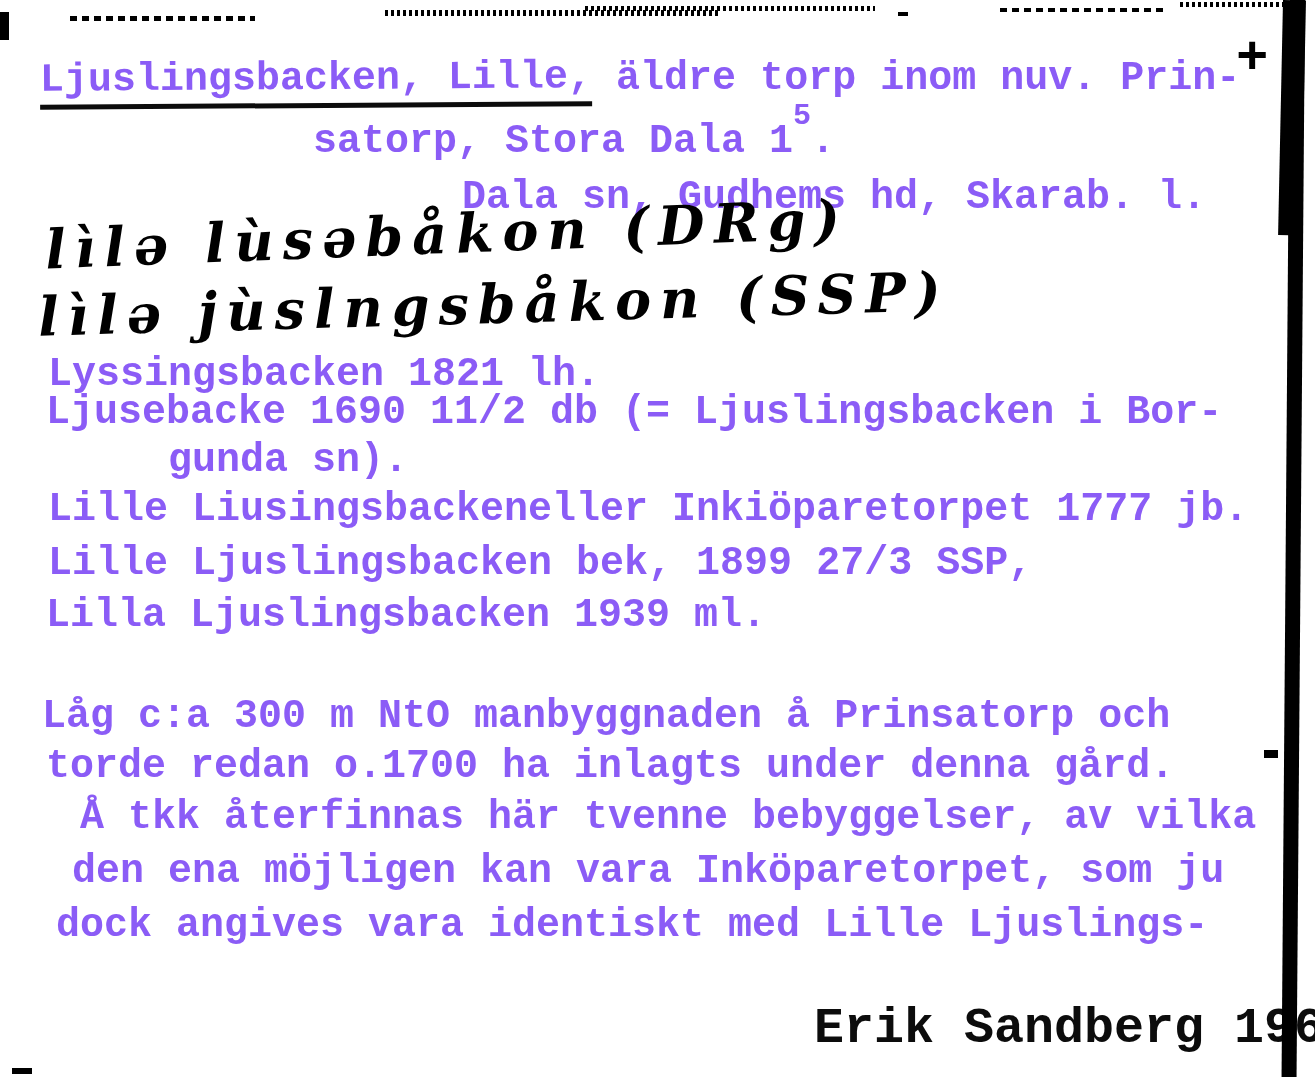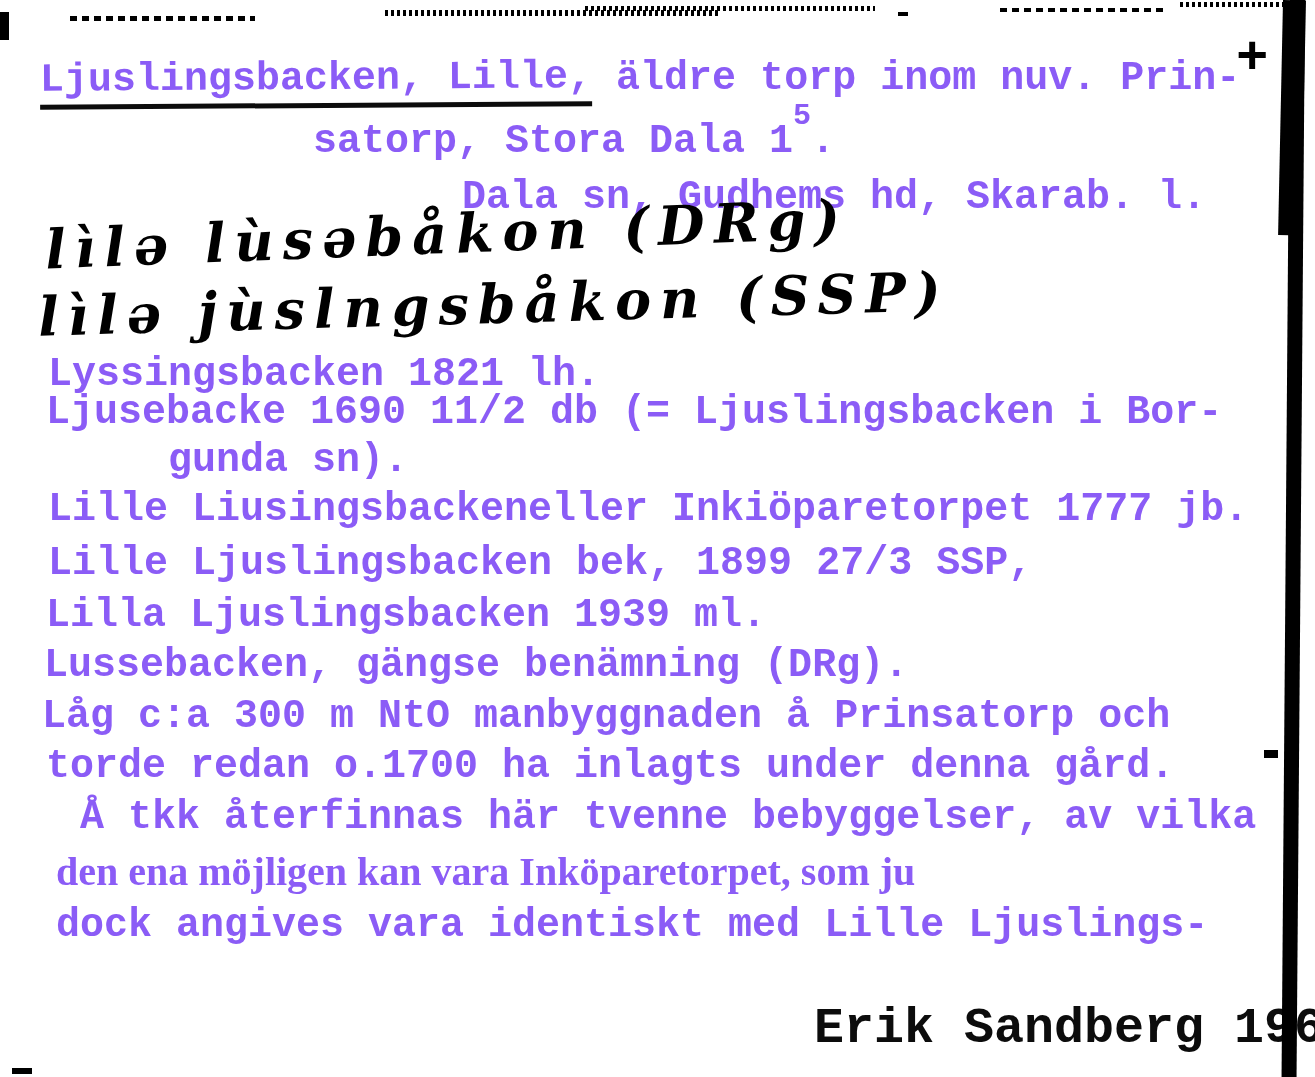--- a/index.html
+++ b/index.html
@@ -89,25 +89,24 @@
 
   <div class="hw hw1" style="top:202px; left:45px;">lìlə lùsəbåkon (DRg)</div>
   <div class="hw hw2" style="top:272px; left:38px;">lìlə jùslngsbåkon (SSP)</div>
 
   <div class="tw" style="top:353px; left:48px;">Lyssingsbacken 1821 lh.</div>
   <div class="tw" style="top:391px; left:46px;">Ljusebacke 1690 11/2 db (= Ljuslingsbacken i Bor-</div>
   <div class="tw" style="top:439px; left:168px;">gunda sn).</div>
   <div class="tw" style="top:488px; left:48px;">Lille Liusingsbackeneller Inkiöparetorpet 1777 jb.</div>
   <div class="tw" style="top:542px; left:48px;">Lille Ljuslingsbacken bek, 1899 27/3 SSP,</div>
   <div class="tw" style="top:594px; left:46px;">Lilla Ljuslingsbacken 1939 ml.</div>
-  <div class="tw" style="top:644px; left:44px;">Lussebacken, gängse benämning (DRg).</div>
   <div class="tw" style="top:695px; left:42px;">Låg c:a 300 m NtO manbyggnaden å Prinsatorp och</div>
   <div class="tw" style="top:745px; left:46px;">torde redan o.1700 ha inlagts under denna gård.</div>
   <div class="tw" style="top:796px; left:40px;margin-left:40px;">Å tkk återfinnas här tvenne bebyggelser, av vilka</div>
-  <div class="tw" style="top:850px; left:56px;font-family:Liberation Serif, serif;">den ena möjligen kan vara Inköparetorpet, som ju</div>
+  <div class="tw" style="top:850px; left:72px;">den ena möjligen kan vara Inköparetorpet, som ju</div>
   <div class="tw" style="top:904px; left:56px;">dock angives vara identiskt med Lille Ljuslings-</div>
 
   <div class="signature" style="top:1000px; left:814px;">Erik Sandberg 1965</div>
 
   <div class="plus-mark" style="top:32px; left:1236px;">+</div>
 
   <div class="noise" style="top:16px; left:70px;  width:185px; height:5px;"></div>
   <div class="noise fine" style="top:10px; left:385px; width:335px; height:6px;"></div>
   <div class="noise fine" style="top:6px;  left:585px; width:290px; height:5px;"></div>
   <div class="noise" style="top:8px;  left:1000px;width:165px; height:4px;"></div>

